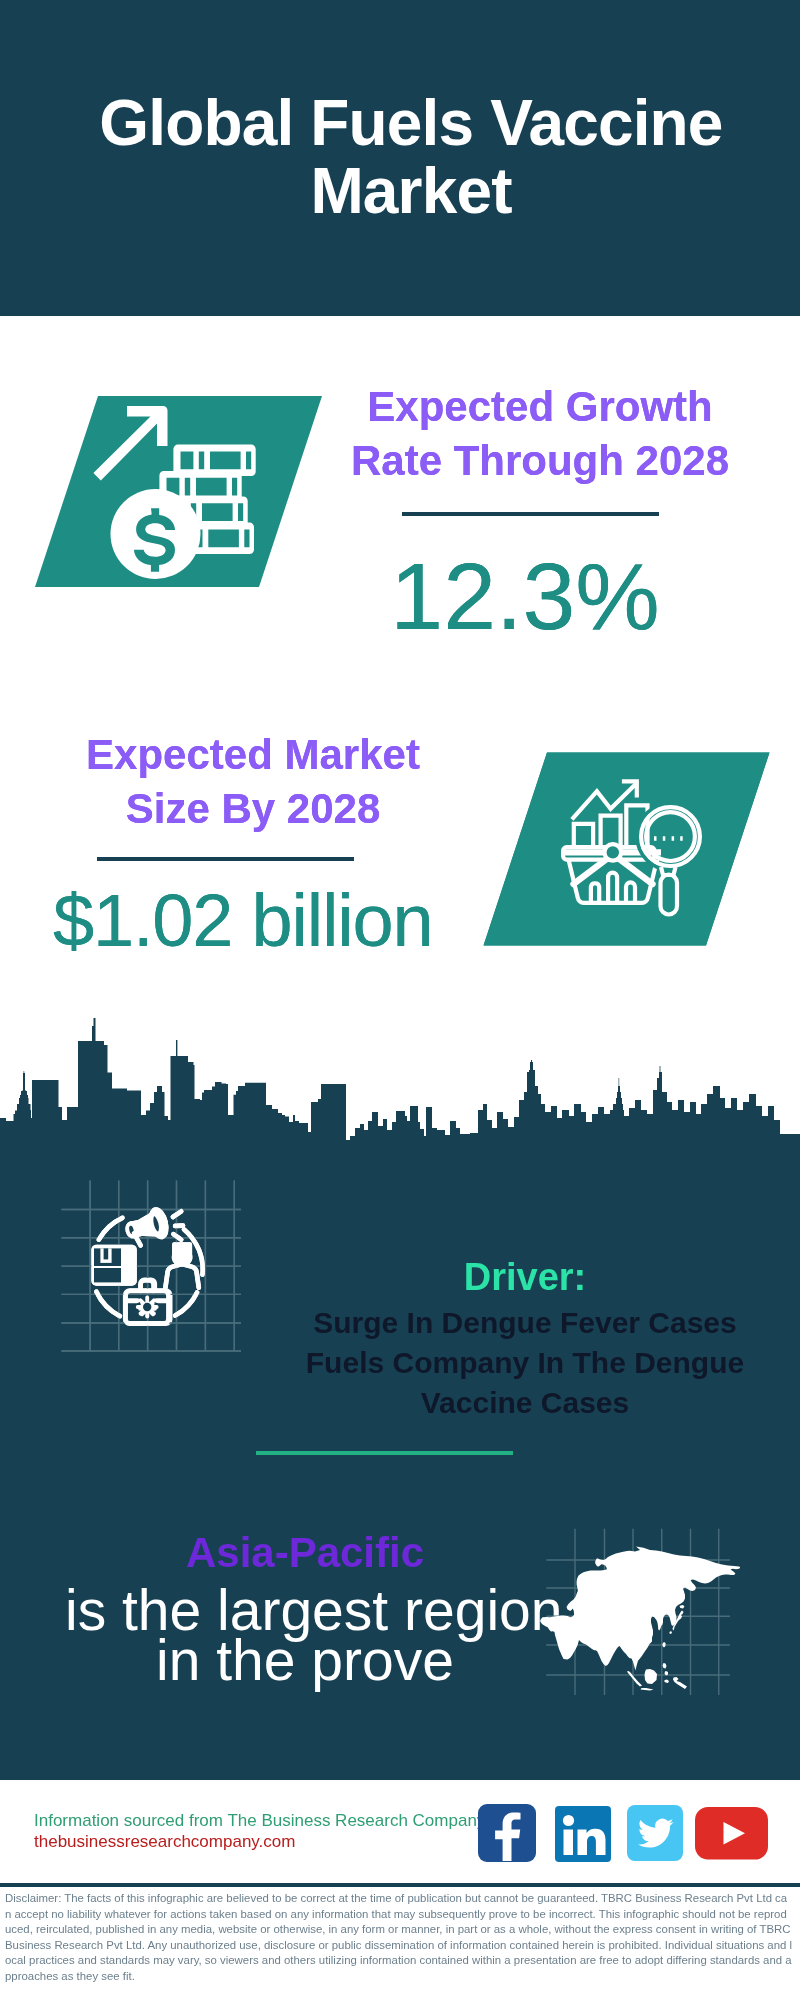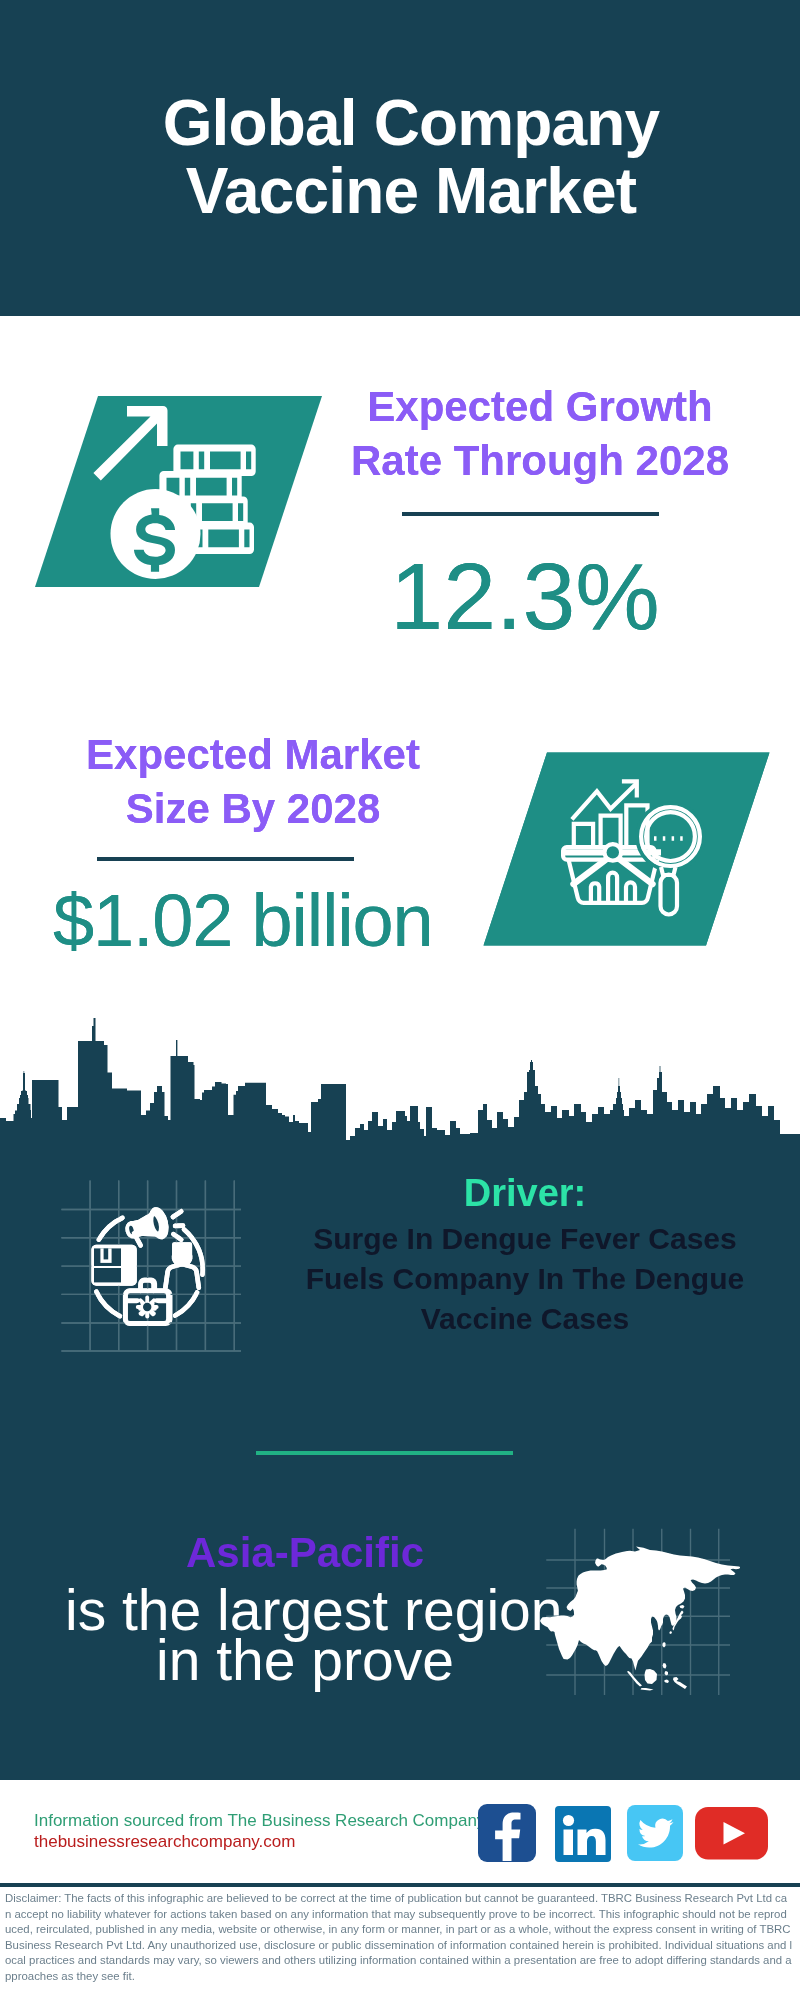--- a/index.html
+++ b/index.html
@@ -29,21 +29,21 @@
   .rule { height:4px; background:#174153; }
   .bignum { color:#1e8e85; font-weight:normal; font-size:95px; line-height:95px; text-align:center; white-space:nowrap; }
   .tile { position:absolute; }
 </style>
 </head>
 <body>
 
 <div class="page">
   <div class="tile" style="left:0;top:1140px;width:800px;height:640px;background:#174153;"></div>
   <div class="header">
-    <div class="header-title">Global Company Vaccine Market</div>
+    <div class="header-title">Global Fuels Vaccine Market</div>
   </div>
 
   <svg class="tile" style="left:30px;top:390px;" width="300" height="205" viewBox="0 0 300 205">
     <polygon points="68,6 292,6 229,197 5,197" fill="#1e8e85"></polygon>
     <g fill="#ffffff">
 
       <path d="M97,16 h36 a4.5,4.5 0 0 1 4.5,4.5 V56 h-10.5 V33.5 L70.8,90.5 l-7.4,-7.4 L120.5,26.5 H97 z"></path>
 
       <path d="M147.8,54.6 h73.5 a4.4,4.4 0 0 1 4.4,4.4 V81.6 a4.4,4.4 0 0 1 -4.4,4.4 H147.8 a4.4,4.4 0 0 1 -4.4,-4.4 V59 a4.4,4.4 0 0 1 4.4,-4.4 z M150.5,61.4 v17.8 h12.9 V61.4 z M168.8,61.4 v17.8 h5.4 V61.4 z M180,61.4 v17.8 h30.6 V61.4 z M216,61.4 v17.8 h5.2 V61.4 z"></path>
 
@@ -259,21 +259,21 @@
       <g stroke-width="3.8">
         <path d="M92.2,122.5 v19"></path>
         <path d="M82.7,132 h19"></path>
         <path d="M85.5,125.3 L98.9,138.7"></path>
         <path d="M98.9,125.3 L85.5,138.7"></path>
       </g>
       <circle cx="92.2" cy="132" r="3.4" fill="#174153" stroke="#174153" stroke-width="1.6"></circle>
     </g>
   </svg>
 
-  <div class="tile" style="left:285px;top:1174px;width:480px;text-align:center;white-space:nowrap;">
+  <div class="tile" style="left:285px;top:1258px;width:480px;text-align:center;white-space:nowrap;">
     <div style="color:#2ce3a7;font-weight:bold;font-size:38px;line-height:38px;">Driver:</div>
     <div style="color:#0f172a;font-weight:bold;font-size:30px;line-height:40px;margin-top:7px;">
       <div>Surge In Dengue Fever Cases</div>
       <div>Fuels Company In The Dengue</div>
       <div>Vaccine Cases</div>
     </div>
   </div>
 
   <div class="tile" style="left:256px;top:1451px;width:257px;height:4px;background:#21b184;"></div>
 

